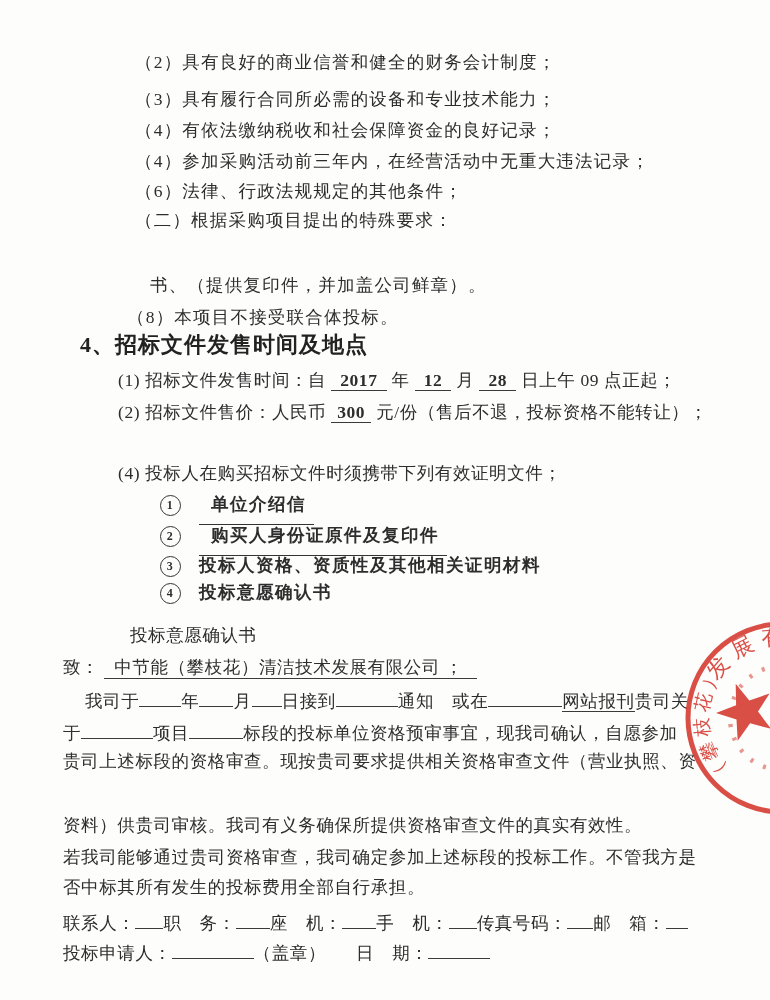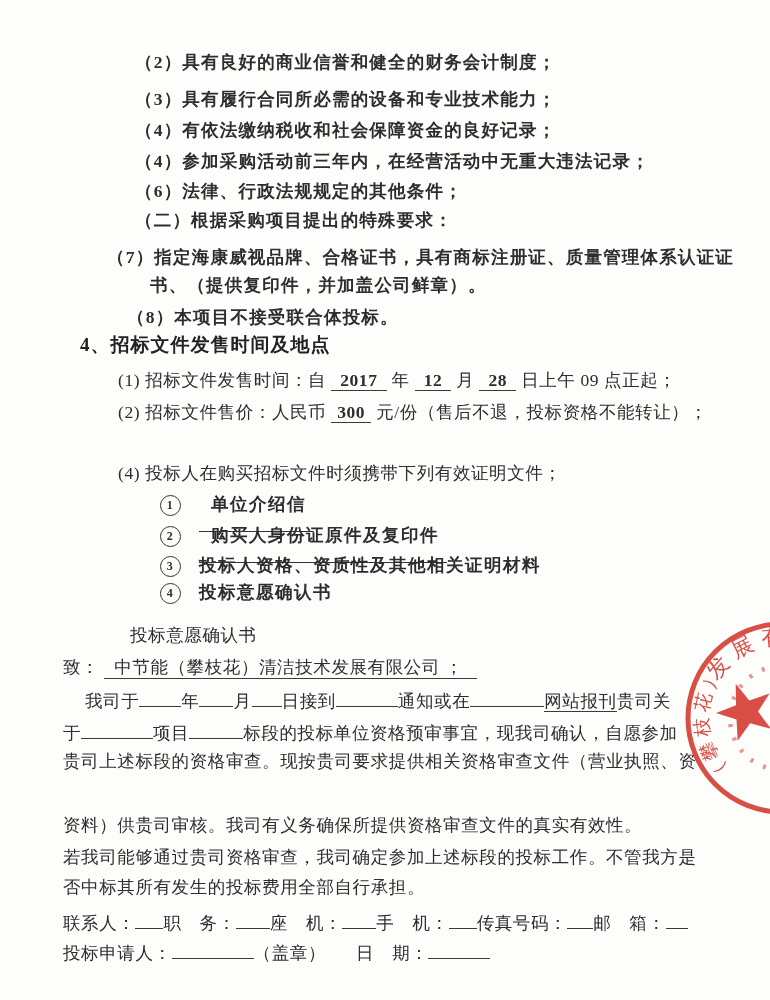--- a/index.html
+++ b/index.html
@@ -8,57 +8,56 @@
     width:770px;height:1000px;
     margin:0 auto;
     background:#fdfdfc;
     overflow:hidden;
     font-family:"Liberation Serif","DejaVu Serif",serif;
     color:#2d2d2d;
     font-size:17.5px;
     letter-spacing:0.6px;
   }
   .line{position:absolute;white-space:nowrap;line-height:24px;}
-  .heading{font-size:19px;font-weight:bold;letter-spacing:1px;color:#222;text-align:center;}
-  .cond{letter-spacing:1.2px;font-weight:bold;}
+  .heading{font-size:22px;font-weight:bold;letter-spacing:1px;color:#222;text-align:center;}
+  .cond{letter-spacing:1.2px;}
   .u{border-bottom:1.6px solid #3a3a3a;}
   .u.num{font-weight:bold;padding:0 9px;text-align:right;}
   .blank{
     display:inline-block;
     border-bottom:1.6px solid #3a3a3a;
     height:1.05em;
     vertical-align:baseline;
   }
   .circled{
     display:inline-block;
     width:19px;height:19px;
     border:1.3px solid #333;
     border-radius:50%;
     text-align:center;
     line-height:19px;
     font-size:12px;
     vertical-align:middle;
     margin-right:18px;
   }
   .doc-item{font-weight:bold;letter-spacing:1.5px;}
-  .doc-u{border-bottom:1.8px solid #333;padding:0 8px 17px 12px;}
+  .doc-u{border-bottom:1.8px solid #333;padding:0 8px 10px 12px;}
   .stamp{position:absolute;left:676px;top:612px;pointer-events:none;}
 </style>
 </head>
 <body>
 
 <div class="page">
 
   <div class="line cond" style="left:135px;top:50px">（2）具有良好的商业信誉和健全的财务会计制度；</div>
   <div class="line cond" style="left:135px;top:87px">（3）具有履行合同所必需的设备和专业技术能力；</div>
   <div class="line cond" style="left:135px;top:118px">（4）有依法缴纳税收和社会保障资金的良好记录；</div>
   <div class="line cond" style="left:135px;top:149px">（4）参加采购活动前三年内，在经营活动中无重大违法记录；</div>
   <div class="line cond" style="left:135px;top:179px">（6）法律、行政法规规定的其他条件；</div>
   <div class="line cond" style="left:135px;top:208px">（二）根据采购项目提出的特殊要求：</div>
-  <div class="line cond" style="left:107px;top:245px">（7）指定海康威视品牌、合格证书，具有商标注册证、质量管理体系认证证</div>
   <div class="line cond" style="left:150px;top:273px">书、（提供复印件，并加盖公司鲜章）。</div>
   <div class="line cond" style="left:127px;top:305px">（8）本项目不接受联合体投标。</div>
 
   <div class="line heading" style="left:80px;top:333px">4、招标文件发售时间及地点</div>
 
   <div class="line" style="left:118px;top:368px">
     <span>(1) 招标文件发售时间：自</span>
     <span class="u num">2017</span>
     <span>年</span>
     <span class="u num">12</span>
@@ -87,21 +86,21 @@
   </div>
 
   <div class="line" style="left:130px;top:623px">投标意愿确认书</div>
 
   <div class="line" style="left:63px;top:655px">
     <span>致：</span>
     <span class="u" style="padding:0 14px 1px 10px">中节能（攀枝花）清洁技术发展有限公司 ；</span>
   </div>
 
   <div class="line" style="left:85px;top:688px">
-    <span>我司于</span><span class="blank" style="width:42px"></span><span>年</span><span class="blank" style="width:34px"></span><span>月</span><span class="blank" style="width:30px"></span><span>日接到</span><span class="blank" style="width:62px"></span><span>通知</span><span style="">或在</span><span class="blank" style="width:74px"></span><span class="u">网站报刊</span><span>贵司关</span>
+    <span>我司于</span><span class="blank" style="width:42px"></span><span>年</span><span class="blank" style="width:34px"></span><span>月</span><span class="blank" style="width:30px"></span><span>日接到</span><span class="blank" style="width:62px"></span><span>通知</span><span style="margin-left:18px">或在</span><span class="blank" style="width:74px"></span><span class="u">网站报刊</span><span>贵司关</span>
   </div>
 
   <div class="line" style="left:63px;top:720px">
     <span>于</span><span class="blank" style="width:72px"></span><span>项目</span><span class="blank" style="width:54px"></span><span>标段的投标单位资格预审事宜，现我司确认，自愿参加</span>
   </div>
 
   <div class="line" style="left:63px;top:749px">贵司上述标段的资格审查。现按贵司要求提供相关资格审查文件（营业执照、资</div>
   <div class="line" style="left:63px;top:813px">资料）供贵司审核。我司有义务确保所提供资格审查文件的真实有效性。</div>
   <div class="line" style="left:63px;top:845px">若我司能够通过贵司资格审查，我司确定参加上述标段的投标工作。不管我方是</div>
   <div class="line" style="left:63px;top:875px">否中标其所有发生的投标费用全部自行承担。</div>

